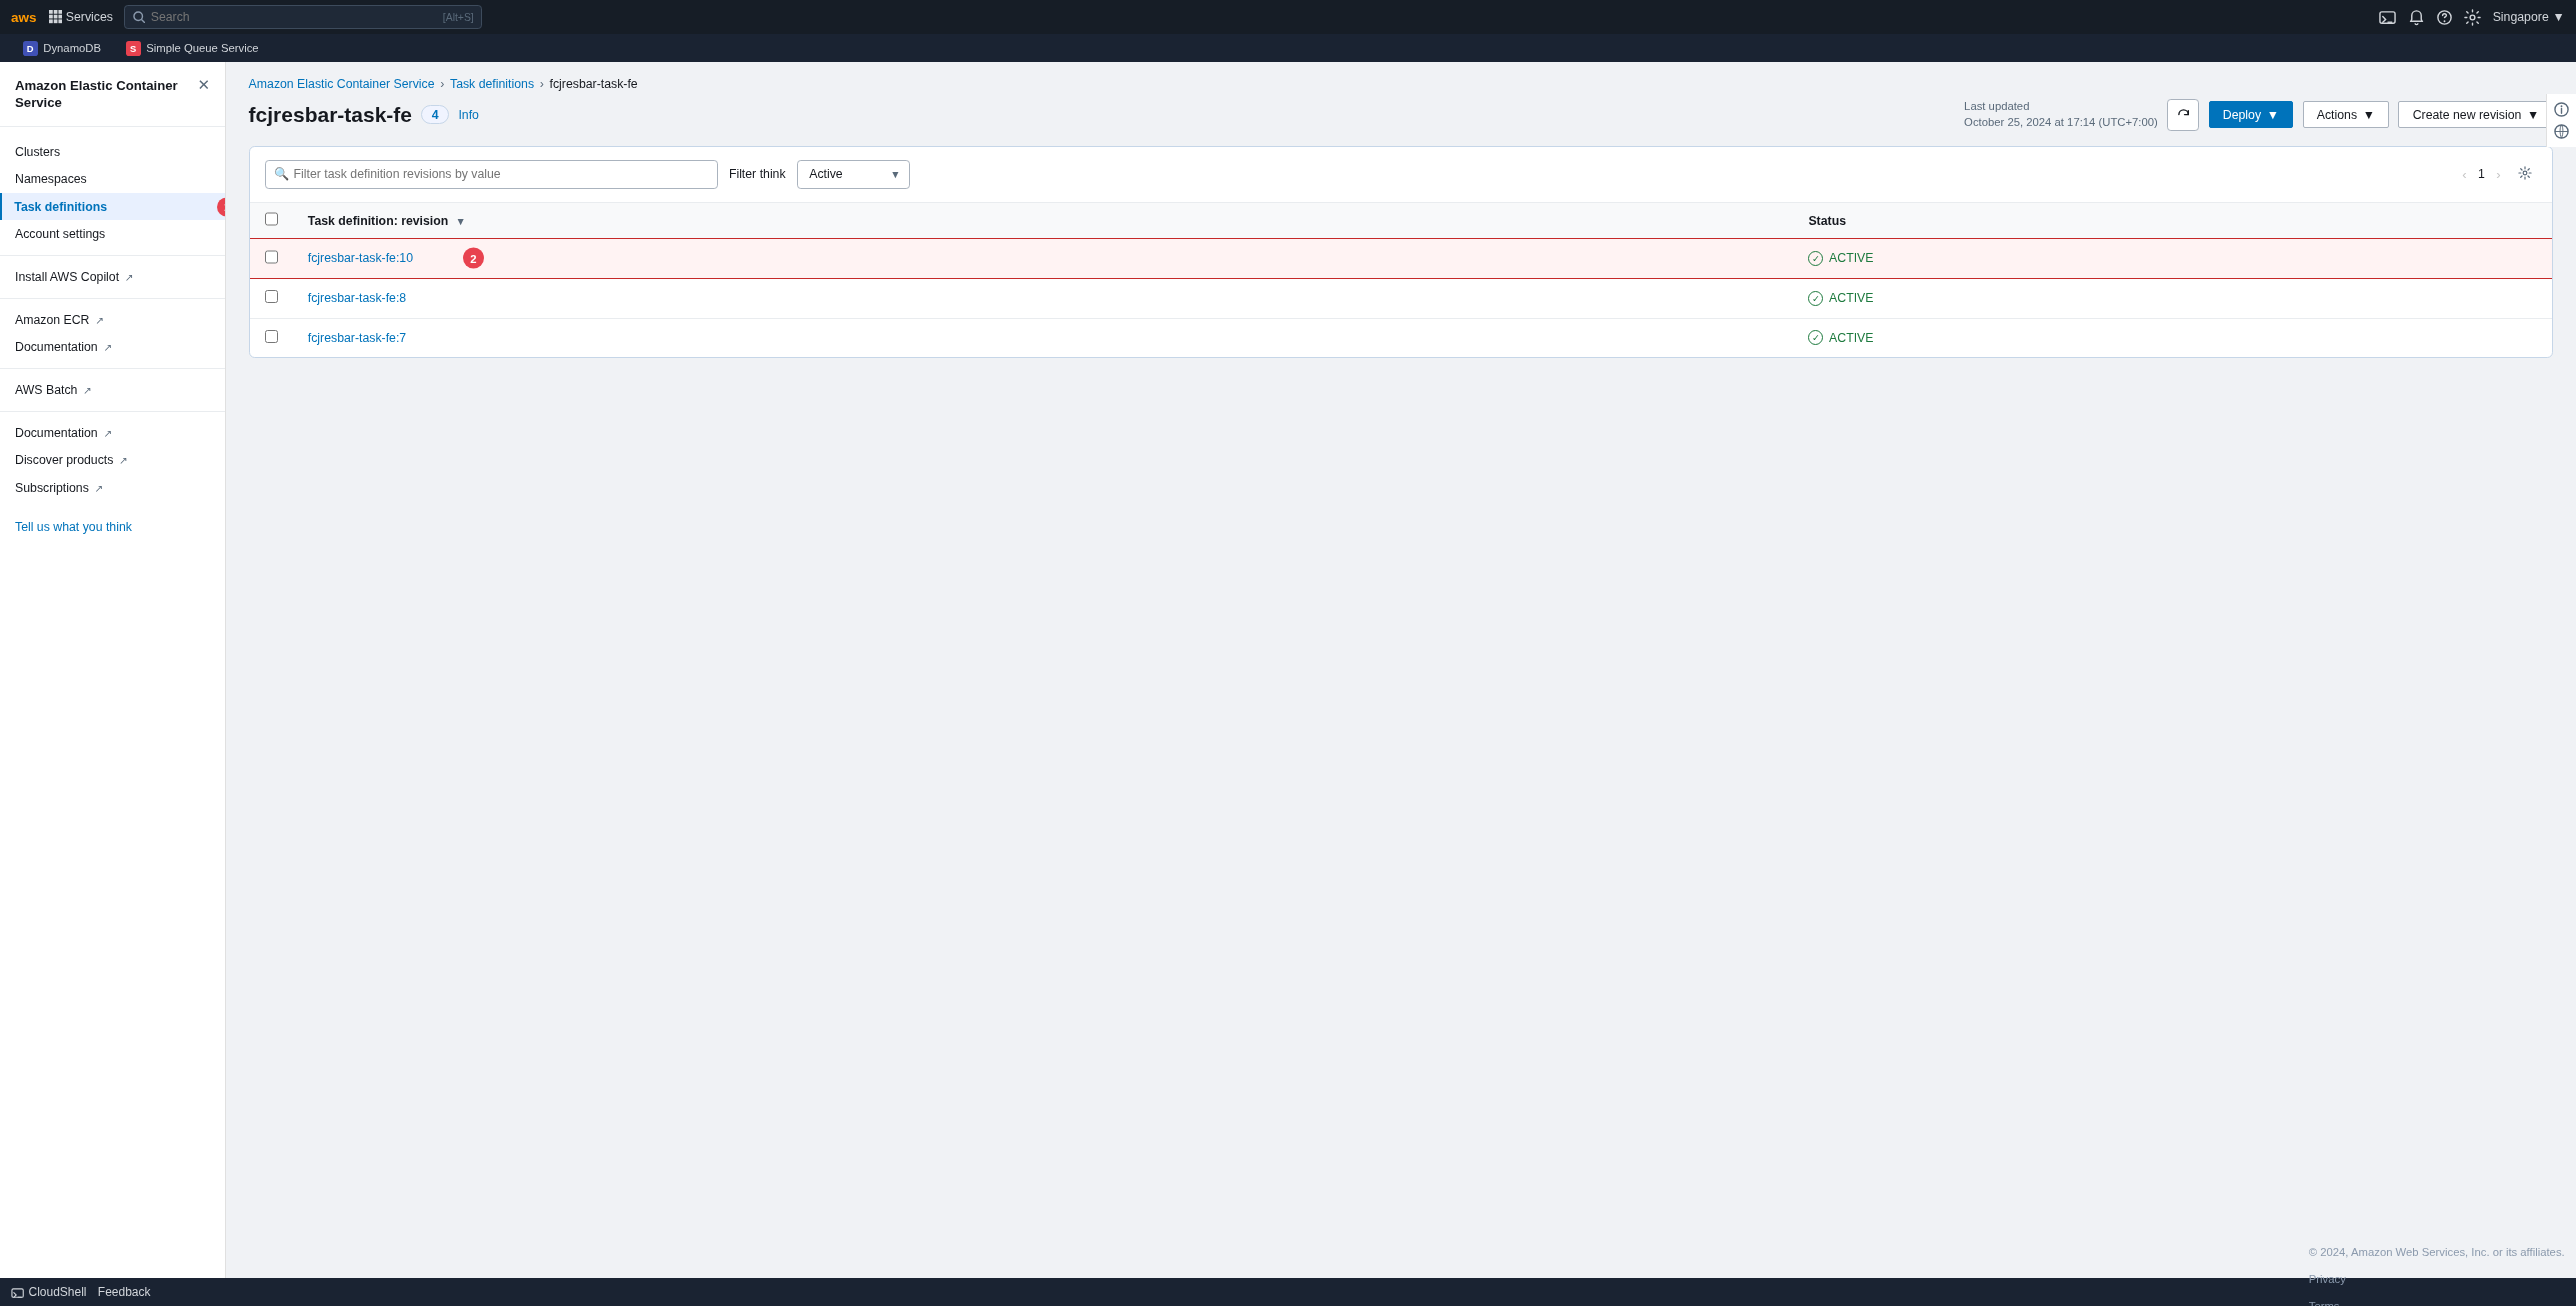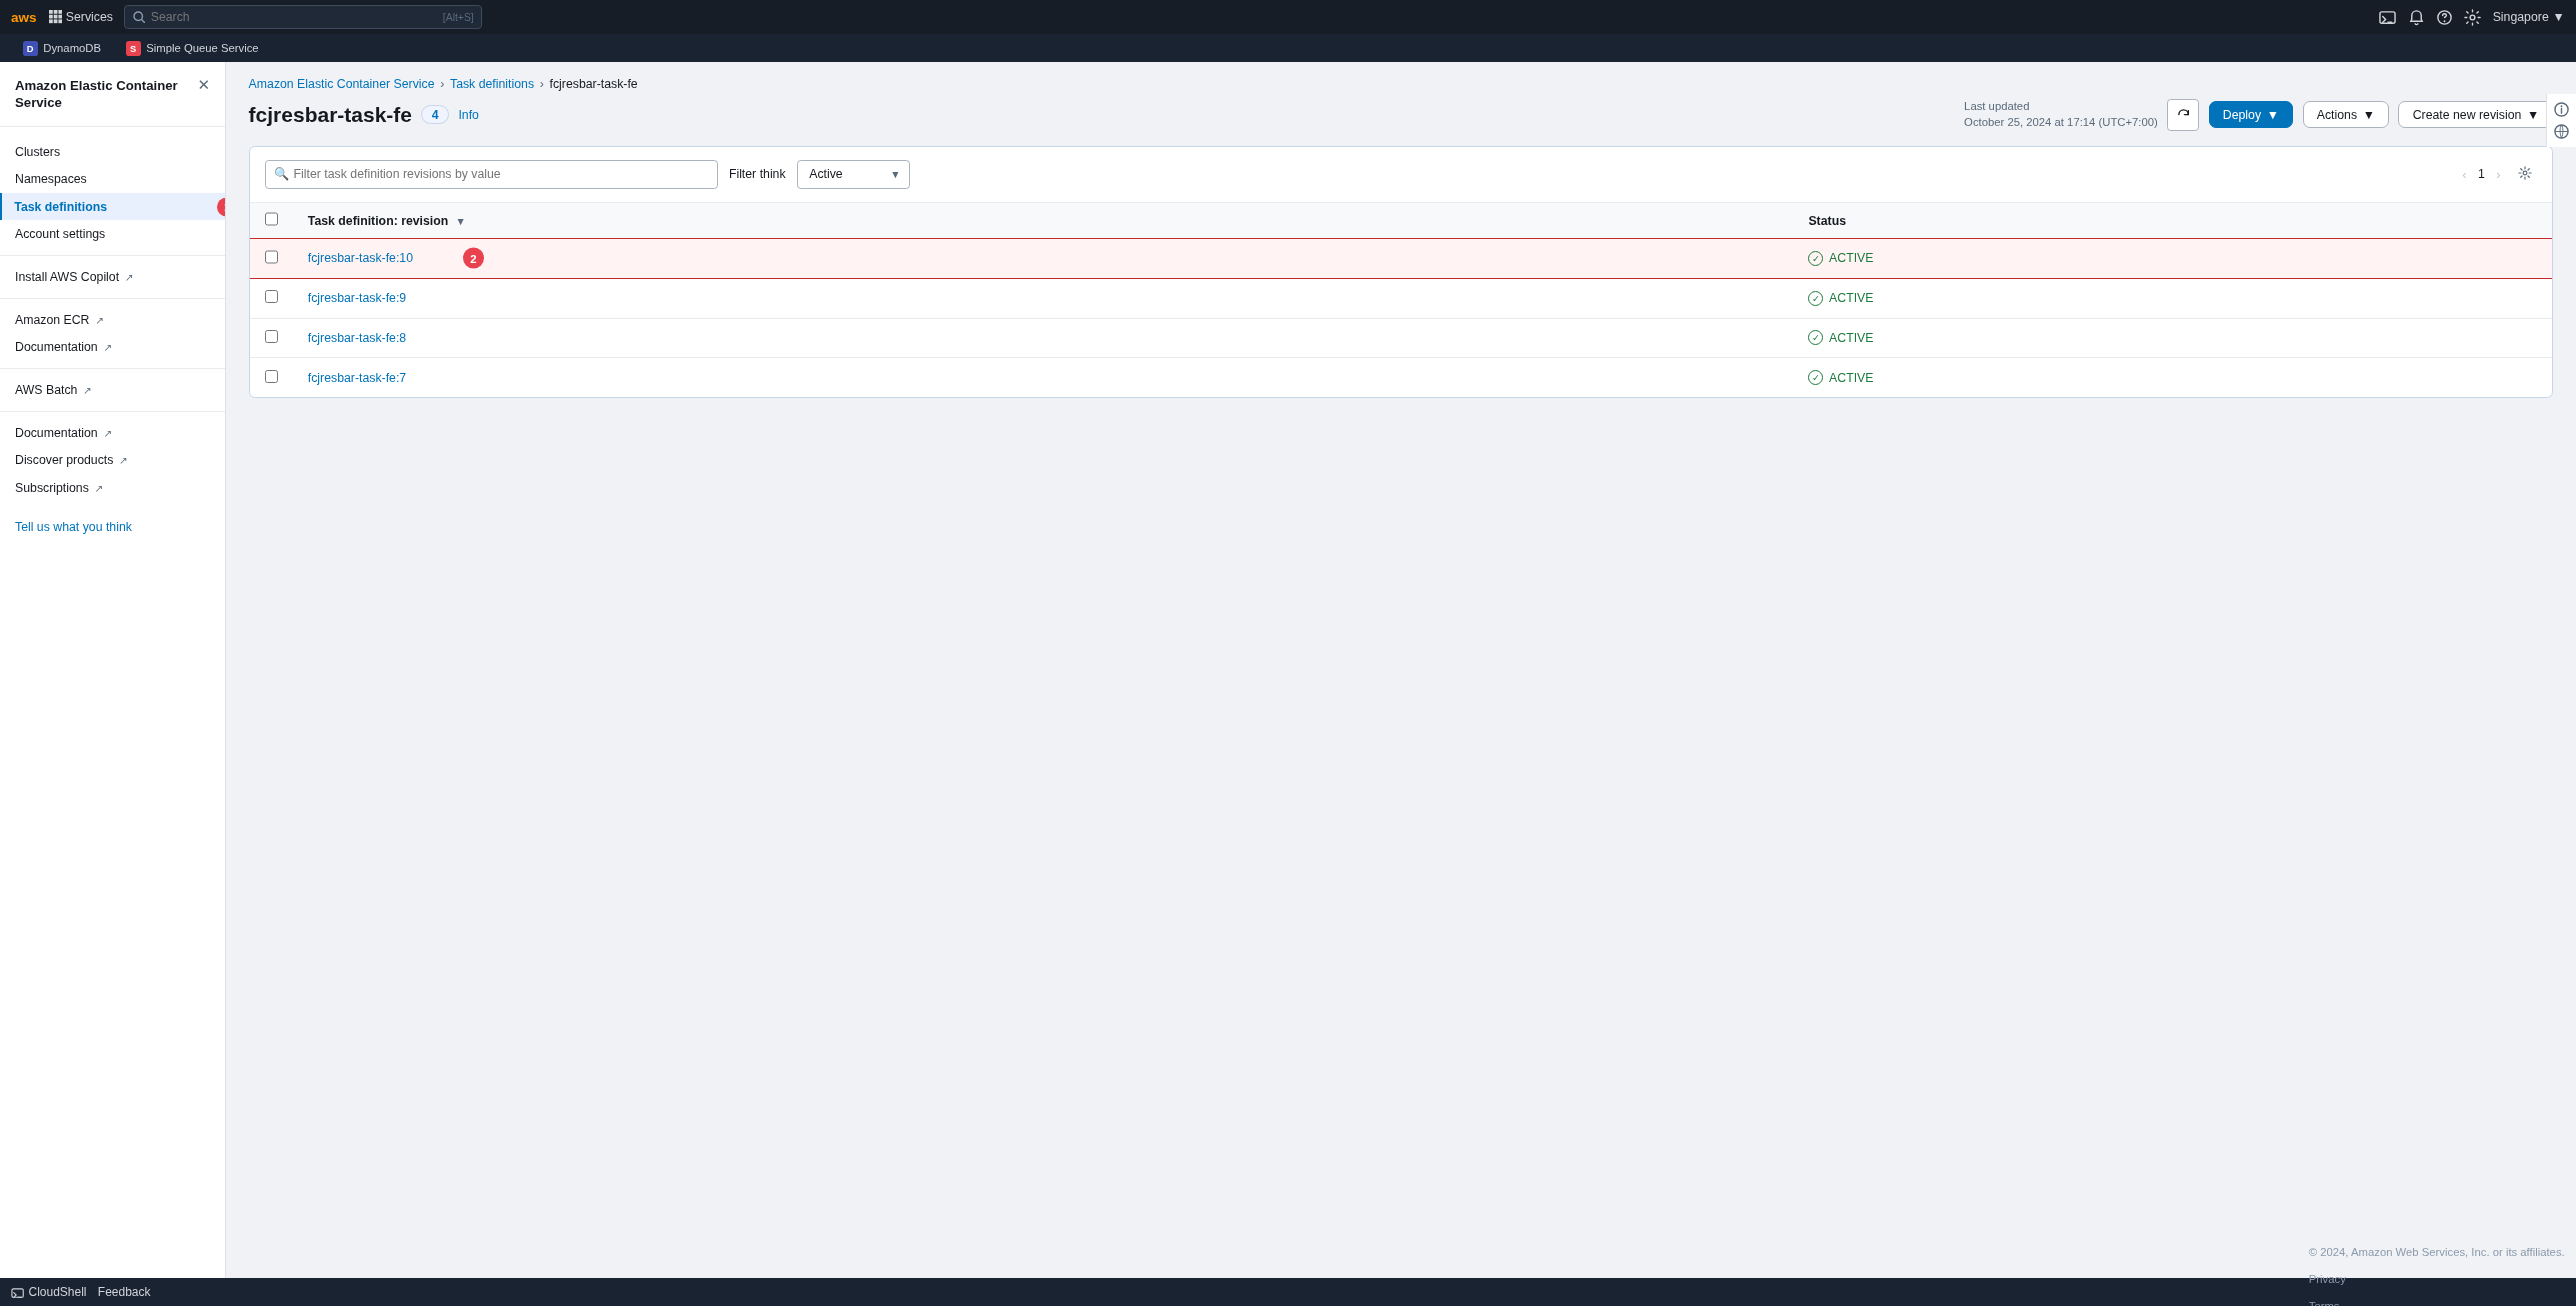--- a/index.html
+++ b/index.html
@@ -262,21 +262,21 @@
       display: flex;
       align-items: center;
       justify-content: center;
       cursor: pointer;
       color: #16191f;
       font-size: 13.2px;
     }
     .action-btn {
       background: #fff;
       border: 0.9px solid #aab3be;
-      border-radius: 7px;
+      border-radius: 2px;
       padding: 5.7px 13.2px;
       font-size: 12.3px;
       cursor: pointer;
       display: flex;
       align-items: center;
       gap: 5.7px;
       color: #16191f;
       font-weight: 500;
     }
     .action-btn.primary {
@@ -708,34 +708,20 @@
               <div class="annotation-badge" style="position:absolute; left:170px; top:50%; transform:translateY(-50%); width:21px; height:21px; font-size:11.3px;">2</div>
             </td>
             <td>
               <span class="status-active">
                 <span class="status-check">✓</span>
                 <span>ACTIVE</span>
               </span>
             </td>
           </tr>
 
-          <tr>
-            <td class="checkbox-col">
-              <input type="checkbox" style="">
-            </td>
-            <td>
-              <a class="task-link">fcjresbar-task-fe:9</a>
-            </td>
-            <td>
-              <span class="status-active">
-                <span class="status-check">✓</span>
-                <span>ACTIVE</span>
-              </span>
-            </td>
-          </tr>
 
           <tr>
             <td class="checkbox-col">
               <input type="checkbox" style="">
             </td>
             <td>
               <a class="task-link">fcjresbar-task-fe:8</a>
             </td>
             <td>
               <span class="status-active">

